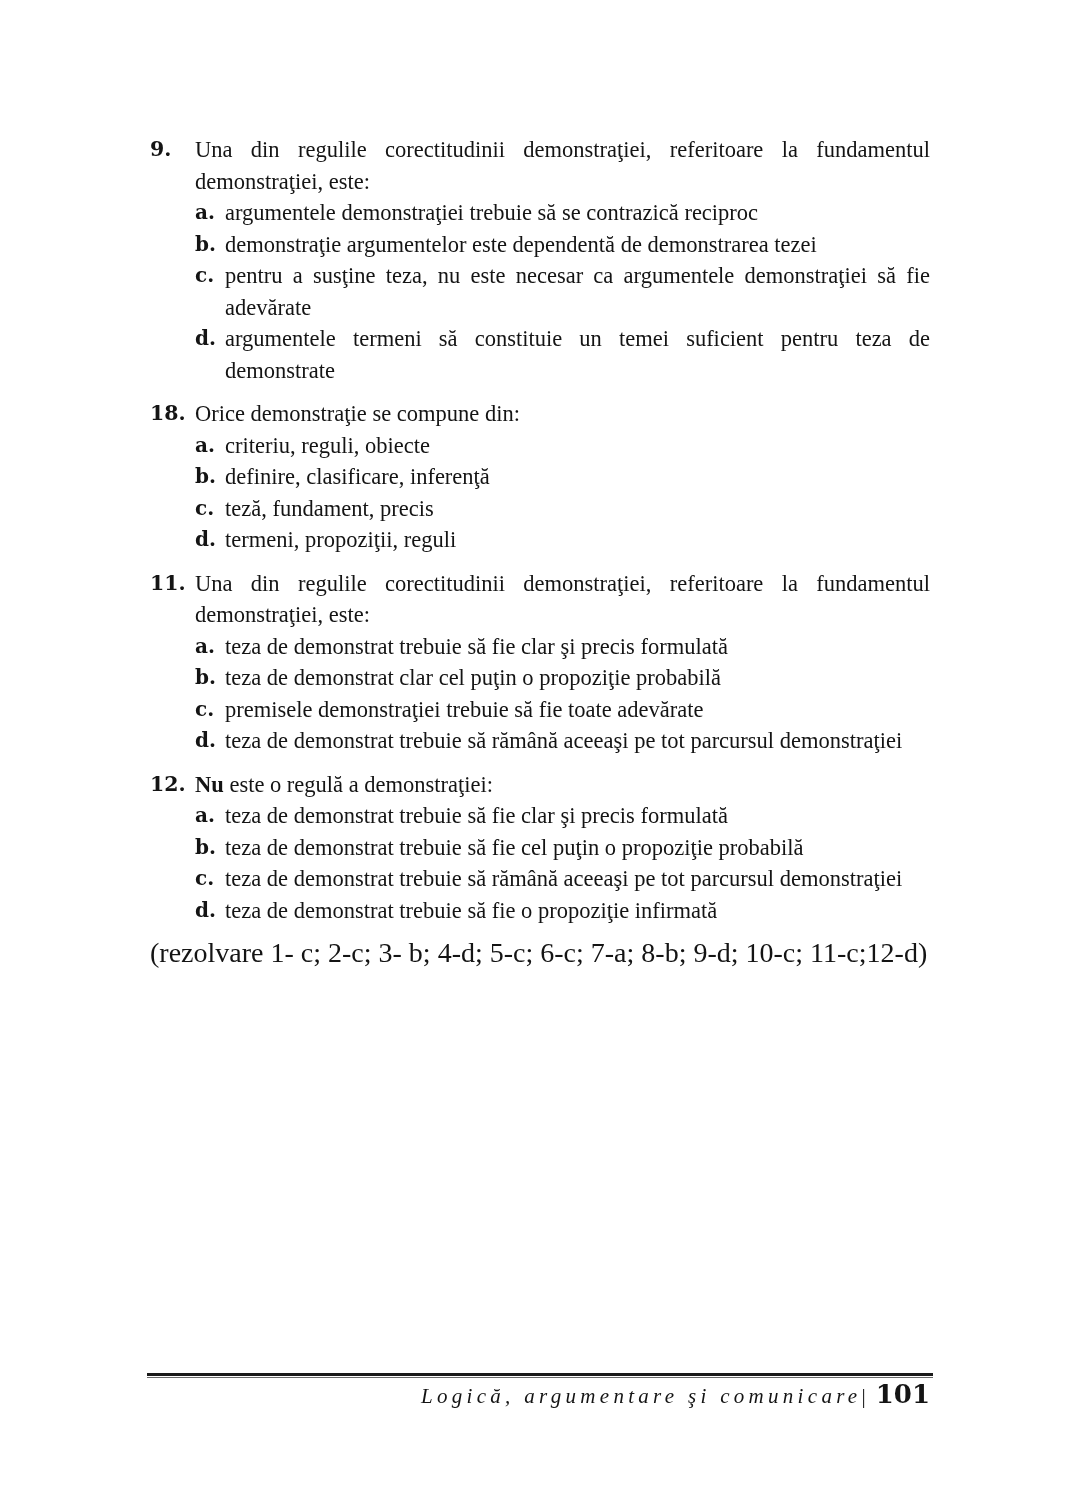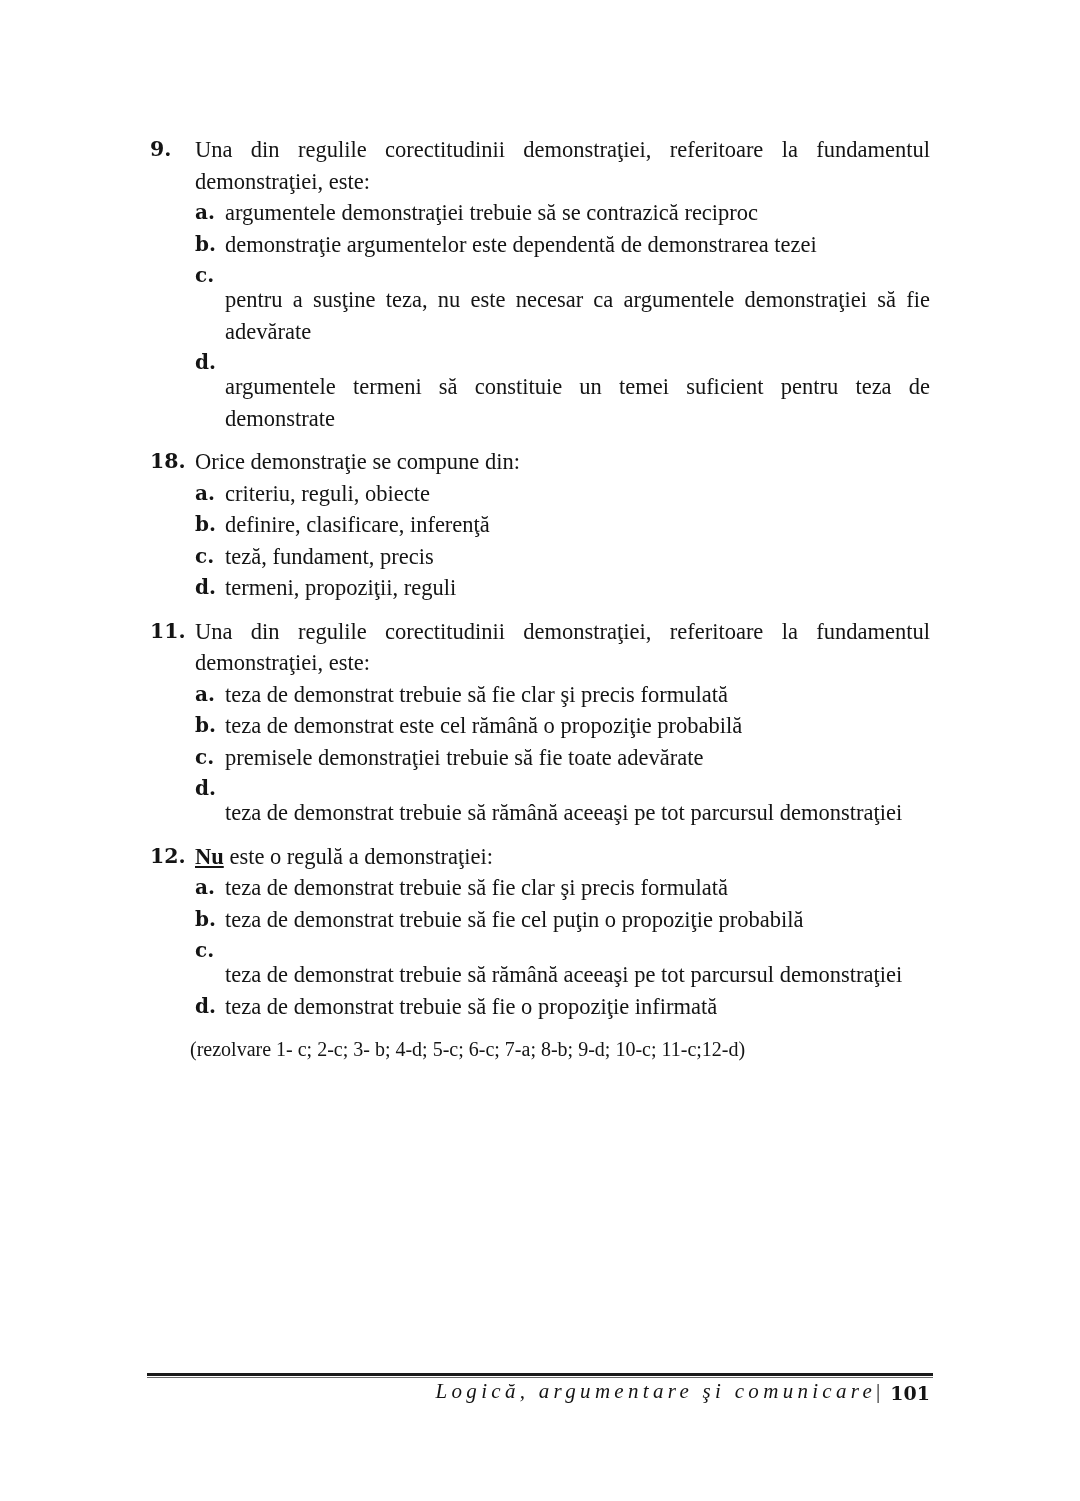--- a/index.html
+++ b/index.html
@@ -4,33 +4,33 @@
   <style>
     html, body { margin: 0; padding: 0; background: #ffffff; }
     body { width: 1080px; height: 1501px; position: relative; overflow: hidden;
       font-family: "Liberation Serif", "DejaVu Serif", serif; color: #141414; }
     .page { position: absolute; left: 0; top: 0; width: 1080px; height: 1501px; }
     .content { position: absolute; left: 150px; top: 134px; width: 780px; }
     .question { margin-bottom: 12px; }
     .q-line { display: flex; font-size: 22.5px; line-height: 31.5px; }
     .q-num { width: 45px; flex: none; font-weight: bold; font-family: "DejaVu Serif", serif; font-size: 20.5px; }
     .q-text { flex: 1; text-align: justify; }
-    .q-text b { font-weight: bold; text-decoration: underline; }
+    .q-text b { font-weight: bold; }
     .options { margin-left: 45px; }
     .opt { display: flex; font-size: 22.5px; line-height: 31.5px; }
     .opt-letter { width: 30px; flex: none; font-weight: bold; font-family: "DejaVu Serif", serif; font-size: 20px; }
     .opt-text { flex: 1; text-align: justify; }
-    .opt-text.just-last { text-align: justify; text-align-last: left; margin-top: 24px; }
-    .answers { font-size: 20px; line-height: 30px; margin-top: 4px; margin-left: 40px; }
+    .opt-text.just-last { text-align: justify; text-align-last: left; }
+    .answers { font-size: 28px; line-height: 30px; margin-top: 4px; }
     .footer-rule-thick { position: absolute; left: 147px; top: 1373px; width: 786px; height: 3px; background: #1a1a1a; }
     .footer-rule-thin { position: absolute; left: 147px; top: 1377px; width: 786px; height: 1px; background: #6a6a6a; }
     .footer { position: absolute; right: 150px; top: 1379px; display: flex; align-items: flex-end; font-size: 21px; }
     .footer-title { font-style: italic; letter-spacing: 4.3px; }
     .footer-sep { margin: 0 10px 0 0; }
-    .footer-page { font-weight: bold; font-family: "DejaVu Serif", serif; font-size: 19px; }
+    .footer-page { font-weight: bold; font-family: "DejaVu Serif", serif; font-size: 26px; }
   </style>
 </head>
 <body>
 
 <div class="page">
   <div class="content">
 
     <div class="question">
       <div class="q-line">
         <span class="q-num">9.</span>
@@ -86,21 +86,21 @@
         <span class="q-num">11.</span>
         <span class="q-text">Una din regulile corectitudinii demonstraţiei, referitoare la fundamentul demonstraţiei, este:</span>
       </div>
       <div class="options">
         <div class="opt">
           <span class="opt-letter">a.</span>
           <span class="opt-text">teza de demonstrat trebuie să fie clar şi precis formulată</span>
         </div>
         <div class="opt">
           <span class="opt-letter">b.</span>
-          <span class="opt-text">teza de demonstrat este cel rămână o propoziţie probabilă</span>
+          <span class="opt-text">teza de demonstrat clar cel puţin o propoziţie probabilă</span>
         </div>
         <div class="opt">
           <span class="opt-letter">c.</span>
           <span class="opt-text">premisele demonstraţiei trebuie să fie toate adevărate</span>
         </div>
         <div class="opt">
           <span class="opt-letter">d.</span>
           <span class="opt-text just-last">teza de demonstrat trebuie să rămână aceeaşi pe tot parcursul demonstraţiei</span>
         </div>
       </div>

